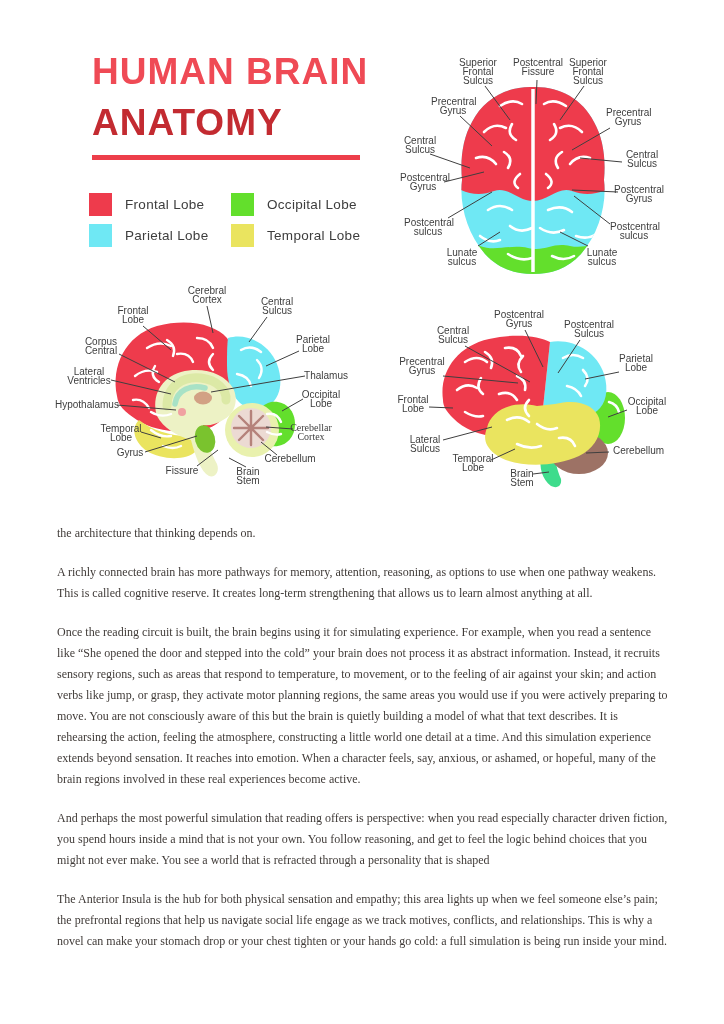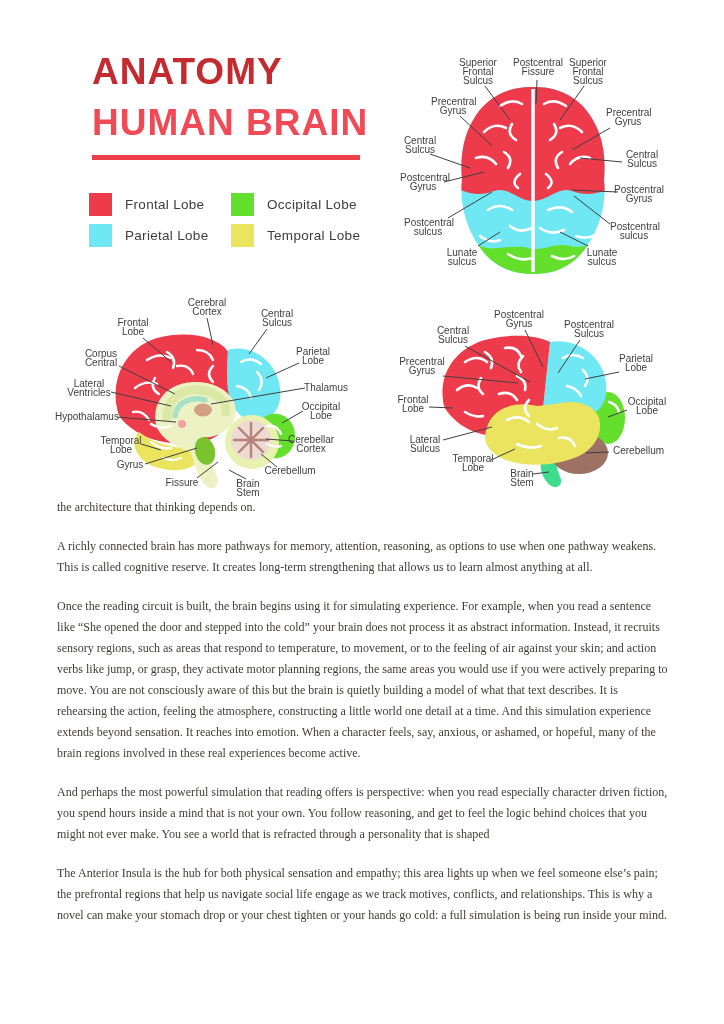--- a/index.html
+++ b/index.html
@@ -11,32 +11,32 @@
   .title-rule{height:5px;width:268px;margin-top:7px;}
   
   .legend-item{position:absolute;display:flex;align-items:center;gap:13px;}
   .swatch{width:23px;height:23px;flex:0 0 auto;}
   .legend-label{font-size:13.5px;color:#3d3d3d;letter-spacing:0.3px;}
   
   .diagram{position:absolute;}
   .diagram svg{position:absolute;left:0;top:0;}
   .dlabel{position:absolute;font-size:10px;line-height:9px;color:#3e3e3e;text-align:center;}
   
-  .article{position:absolute;left:57px;top:497px;width:612px;
+  .article{position:absolute;left:57px;top:523px;width:612px;
            font-family:"Liberation Serif",serif;font-size:12px;line-height:21px;color:#403b38;}
   .article p{margin:0 0 18px 0;}
 </style>
 </head>
 <body>
 
 <div class="page">
 
   <div class="title">
+    <div class="title-line" style="color: rgb(239, 74, 85);">HUMAN BRAIN</div>
     <div class="title-line" style="color: rgb(195, 43, 49);">ANATOMY</div>
-    <div class="title-line" style="color: rgb(239, 74, 85);">HUMAN BRAIN</div>
     <div class="title-rule" style="background: rgb(237, 62, 74);"></div>
   </div>
 
   <div class="legend-item" style="left:89px;top:193px;">
     <span class="swatch" style="background: rgb(238, 59, 76);"></span>
     <span class="legend-label">Frontal Lobe</span>
   </div>
   <div class="legend-item" style="left:89px;top:224px;">
     <span class="swatch" style="background: rgb(111, 232, 244);"></span>
     <span class="legend-label">Parietal Lobe</span>
@@ -109,21 +109,21 @@
     <div class="dlabel" style="left:0px;top:96px;width:40px;">Central Sulcus</div>
     <div class="dlabel" style="left:220px;top:110px;width:44px;">Central Sulcus</div>
     <div class="dlabel" style="left:0px;top:133px;width:46px;">Postcentral Gyrus</div>
     <div class="dlabel" style="left:214px;top:145px;width:50px;">Postcentral Gyrus</div>
     <div class="dlabel" style="left:4px;top:178px;width:48px;">Postcentral sulcus</div>
     <div class="dlabel" style="left:210px;top:182px;width:48px;">Postcentral sulcus</div>
     <div class="dlabel" style="left:42px;top:208px;width:40px;">Lunate sulcus</div>
     <div class="dlabel" style="left:182px;top:208px;width:40px;">Lunate sulcus</div>
   </div>
 
-  <div class="diagram" style="left:55px;top:290px;width:340px;height:212px;">
+  <div class="diagram" style="left:55px;top:278px;width:340px;height:212px;">
     <svg width="340" height="212" viewBox="0 0 340 212">
       <path d="M62,118 C56,88 70,58 102,48 C132,40 160,46 172,60 C179,70 178,82 173,90 L176,120 C174,138 162,150 146,152 C120,156 98,152 82,142 C70,134 63,128 62,118 Z" fill="#ee3b4c"></path>
       <path d="M173,60 C192,54 214,66 222,86 C228,102 226,118 216,126 C206,133 192,132 184,124 C176,116 172,102 172,88 C172,77 172,67 173,60 Z" fill="#6fe8f4"></path>
       <path d="M216,124 C230,122 240,132 240,146 C240,160 230,170 216,168 C204,166 197,157 198,146 C199,135 206,127 216,124 Z" fill="#63df2c"></path>
       <path d="M84,142 C96,152 116,158 132,158 C142,158 146,166 141,173 C132,183 106,182 92,173 C80,165 75,151 84,142 Z" fill="#eae45f"></path>
       <path d="M102,138 C96,118 106,100 126,94 C148,88 170,96 178,110 C184,122 180,136 168,142 C162,146 154,148 148,147 C150,160 156,175 162,186 C165,194 160,200 154,198 C146,194 140,178 136,162 C122,158 108,150 102,138 Z" fill="#edf2c5"></path>
       <path d="M112,128 C112,108 128,98 146,100 C162,102 172,112 171,122" fill="none" stroke-width="9" stroke-linecap="round" stroke="#dce9a6"></path>
       <path d="M120,126 C122,112 136,106 150,110" fill="none" stroke-width="5.5" stroke-linecap="round" stroke="#a8e2c6"></path>
       <ellipse cx="148" cy="120" rx="9" ry="6.5" fill="#d2a184"></ellipse>
       <circle cx="127" cy="134" r="4" fill="#f0a1a1"></circle>
@@ -181,21 +181,21 @@
     <div class="dlabel" style="left:200px;top:19px;width:44px;">Central Sulcus</div>
     <div class="dlabel" style="left:58px;top:28px;width:40px;">Frontal Lobe</div>
     <div class="dlabel" style="left:22px;top:59px;width:48px;">Corpus Central</div>
     <div class="dlabel" style="left:9px;top:89px;width:50px;">Lateral Ventricles</div>
     <div class="dlabel" style="left:0px;top:122px;width:60px;">Hypothalamus</div>
     <div class="dlabel" style="left:44px;top:146px;width:44px;">Temporal Lobe</div>
     <div class="dlabel" style="left:60px;top:170px;width:30px;">Gyrus</div>
     <div class="dlabel" style="left:107px;top:188px;width:40px;">Fissure</div>
     <div class="dlabel" style="left:178px;top:189px;width:30px;">Brain Stem</div>
     <div class="dlabel" style="left:207px;top:176px;width:56px;">Cerebellum</div>
-    <div class="dlabel" style="left:231px;top:145px;width:50px;">Cerebellar Cortex</div>
+    <div class="dlabel" style="left:231px;top:145px;width:50px;font-family:Liberation Serif, serif;">Cerebellar Cortex</div>
     <div class="dlabel" style="left:244px;top:112px;width:44px;">Occipital Lobe</div>
     <div class="dlabel" style="left:246px;top:93px;width:50px;">Thalamus</div>
     <div class="dlabel" style="left:238px;top:57px;width:40px;">Parietal Lobe</div>
   </div>
 
   <div class="diagram" style="left:395px;top:290px;width:329px;height:212px;">
     <svg width="329" height="212" viewBox="0 0 329 212">
       <ellipse cx="213" cy="128" rx="17" ry="26" fill="#63df2c"></ellipse>
       <path d="M155,52 C178,48 202,62 209,84 C214,100 211,114 202,121 C188,131 168,128 159,117 L148,118 L155,52 Z" fill="#6fe8f4"></path>
       <path d="M146,165 C144,178 147,189 156,196 C162,199 167,196 166,189 C162,180 160,171 160,164 Z" fill="#3edc8c"></path>

